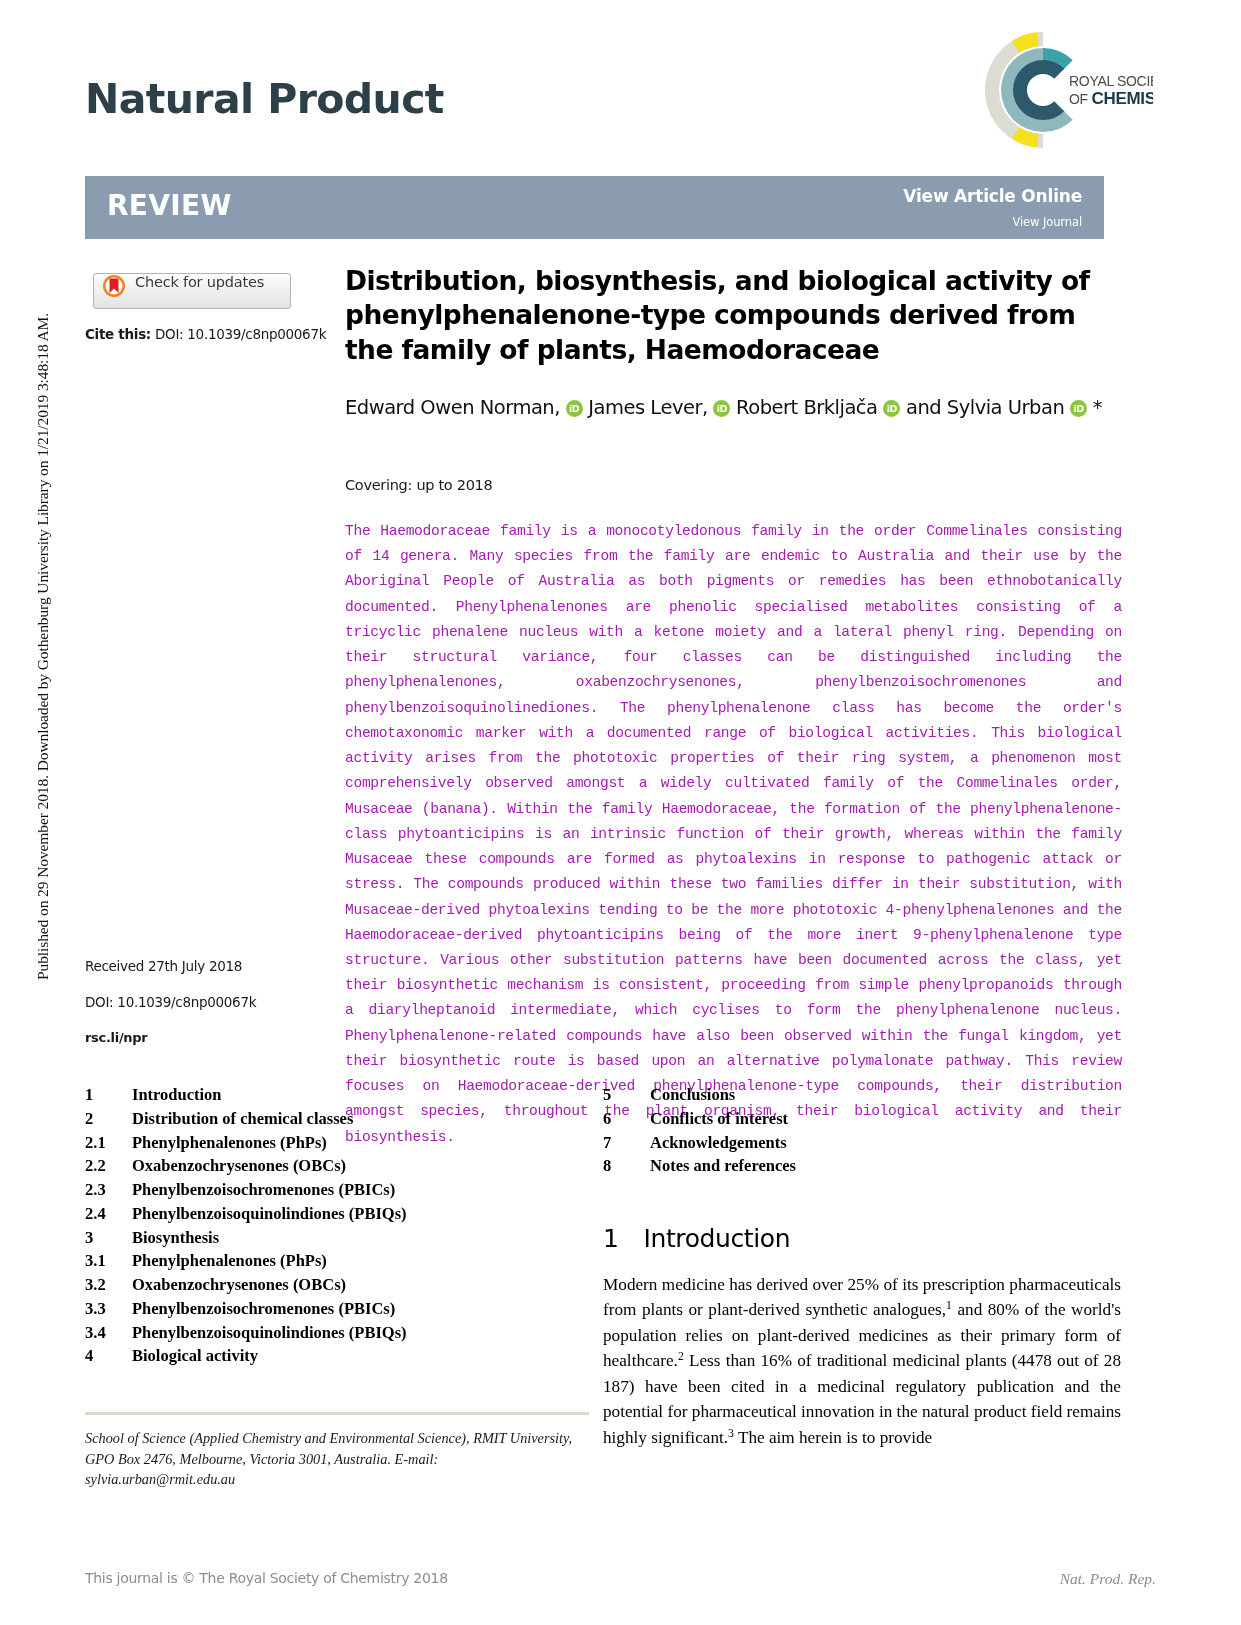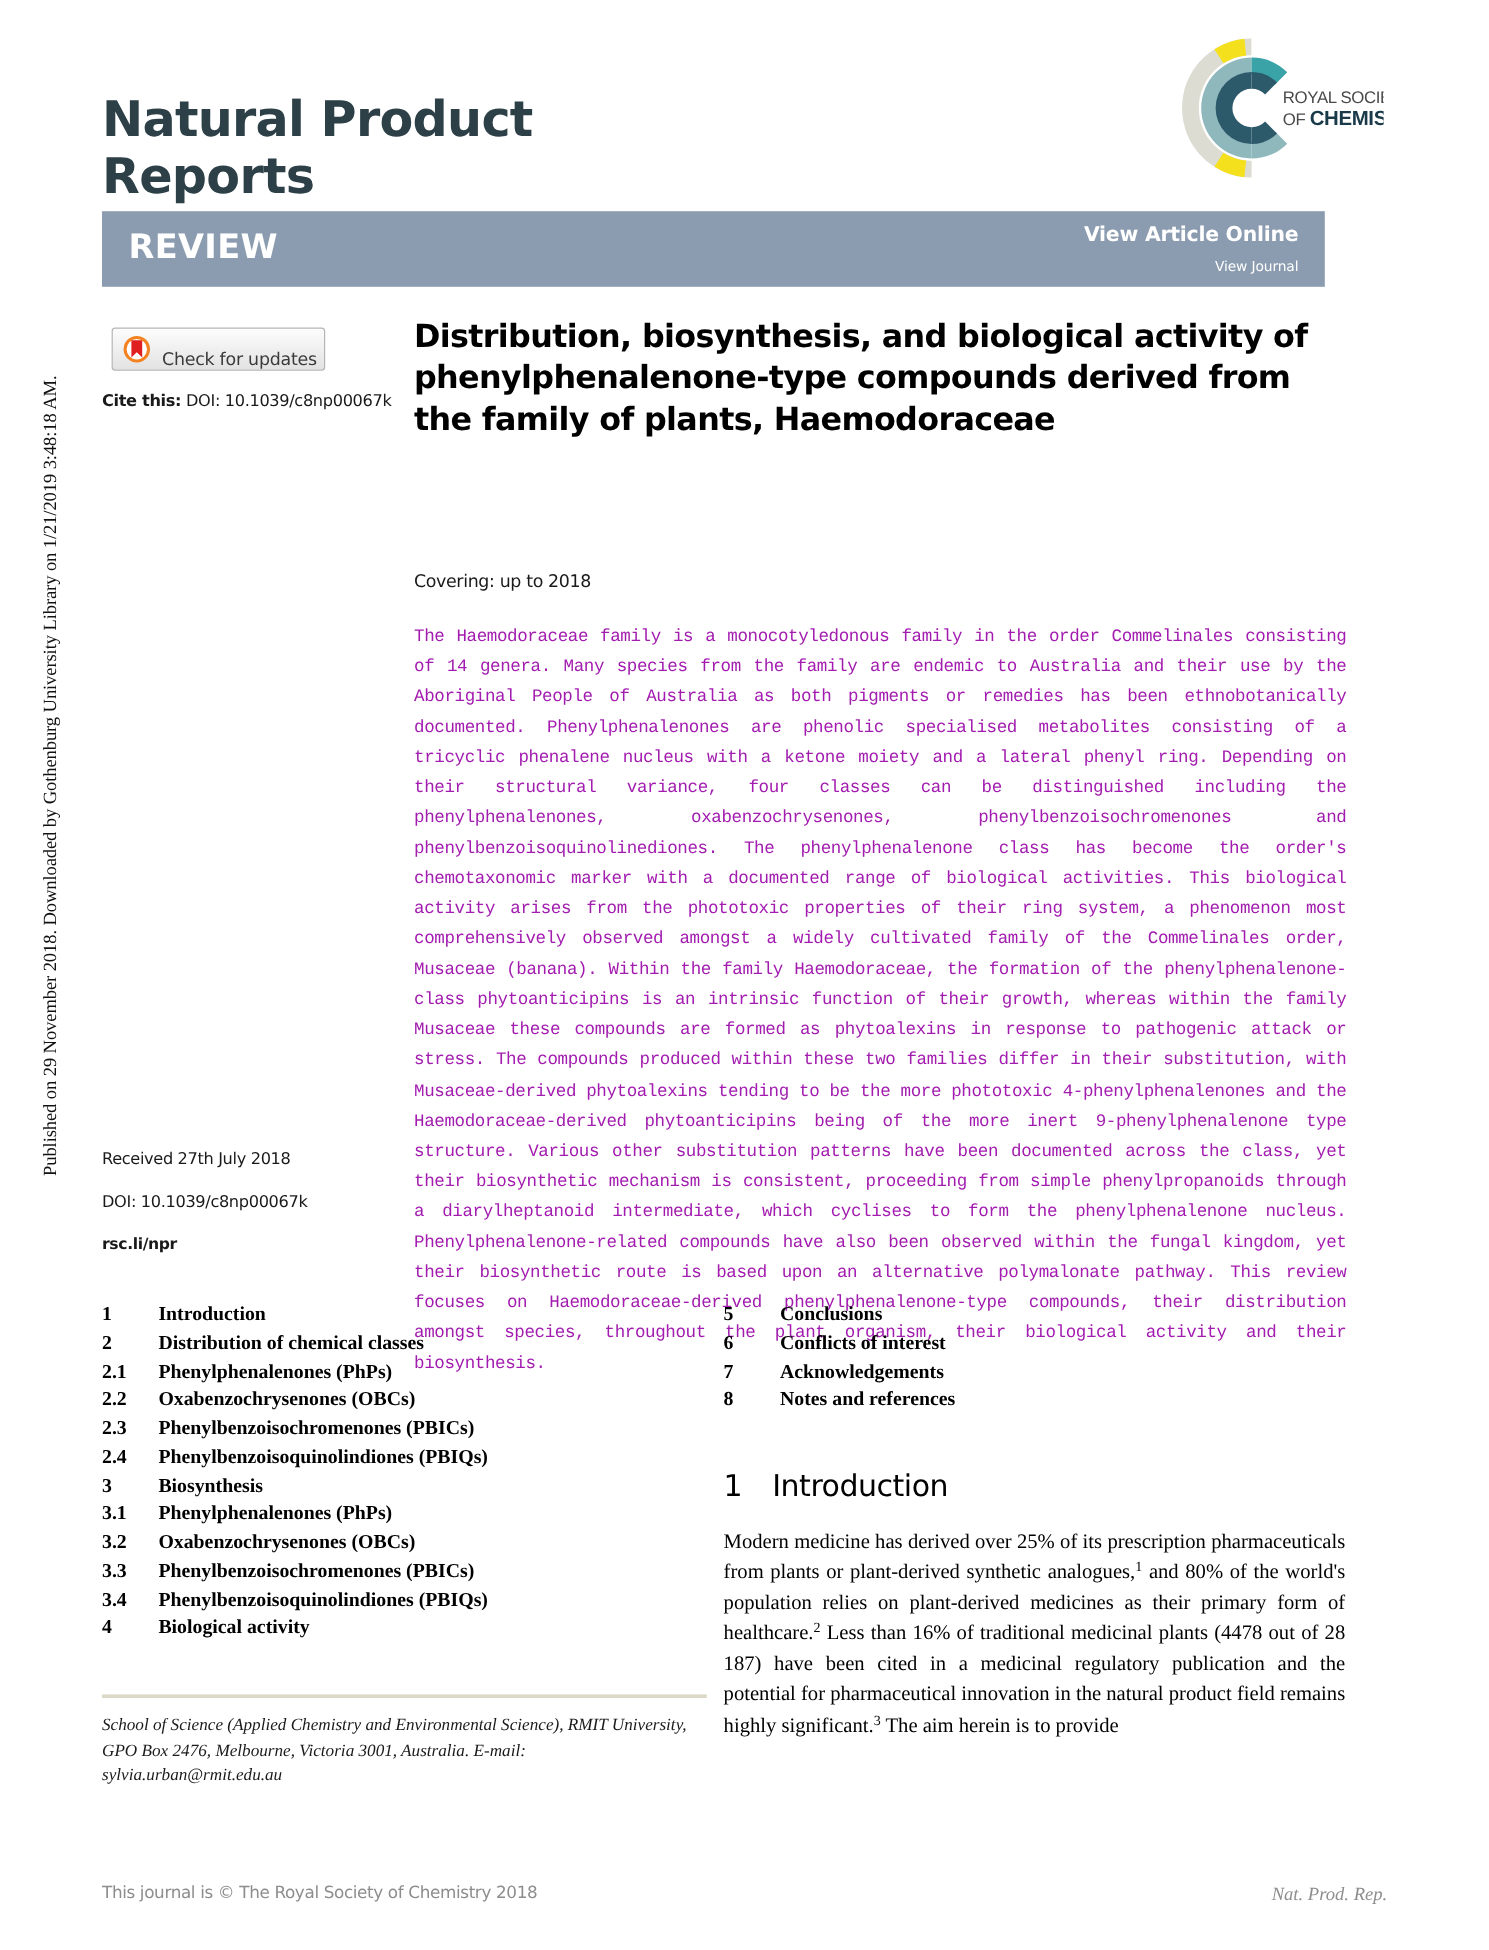--- a/index.html
+++ b/index.html
@@ -107,28 +107,28 @@
     display: block;
     margin-top: 9px;
     letter-spacing: -0.1px;
   }
 
   
   #crossmark {
     position: absolute;
     left: 93px;
     top: 273px;
-    width: 178px;
+    width: 198px;
     height: 36px;
     background: linear-gradient(#fdfdfd, #e2e2e2);
     border: 1px solid #b5b5b5;
     border-radius: 3px;
     box-sizing: border-box;
     display: flex;
-    align-items: flex-end;
+    align-items: flex-start;
     padding-left: 8px;
   }
   #crossmark-label {
     font-family: "DejaVu Sans", sans-serif;
     font-size: 14.5px;
     color: #3a3a3a;
     margin-left: 9px;
     letter-spacing: -0.2px;
   }
   #cite-this {
@@ -307,21 +307,20 @@
 
 <div id="page">
 
   <div id="margin-stamp">
     <span id="margin-stamp-inner">Published on 29 November 2018. Downloaded by Gothenburg University Library on 1/21/2019 3:48:18 AM.</span>
   </div>
 
   <div id="masthead">
     <div id="journal-title">
       <span class="l1">Natural Product</span>
-      <span class="l2">Reports</span>
     </div>
   </div>
 
   <div id="rsc-logo">
     <svg width="170" height="125" viewBox="0 0 170 125" xmlns="http://www.w3.org/2000/svg">
       <g transform="translate(60,62)">
 
         <path d="M 0,-58 A 58,58 0 0 0 -58,0 L -44,0 A 44,44 0 0 1 0,-44 Z" fill="#dcdcd2"></path>
         <path d="M -58,0 A 58,58 0 0 0 0,58 L 0,44 A 44,44 0 0 1 -44,0 Z" fill="#dcdcd2"></path>
         <path d="M 0,-58 A 58,58 0 0 1 41,-41 L 31,-31 A 44,44 0 0 0 0,-44 Z" fill="#ffffff"></path>
@@ -362,20 +361,31 @@
     <span id="crossmark-label">Check for updates</span>
   </div>
 
   <div id="cite-this">
     <b>Cite this:</b>
     <span>DOI: 10.1039/c8np00067k</span>
   </div>
 
   <div id="article-title">Distribution, biosynthesis, and biological activity of phenylphenalenone-type compounds derived from the family of plants, Haemodoraceae</div>
 
+  <div id="authors">
+    <span>Edward Owen Norman,</span>
+    <span class="orcid">iD</span>
+    <span>James Lever,</span>
+    <span class="orcid">iD</span>
+    <span>Robert Brkljača</span>
+    <span class="orcid">iD</span>
+    <span>and Sylvia Urban</span>
+    <span class="orcid">iD</span>
+    <span>*</span>
+  </div>
 
   <div id="covering">Covering: up to 2018</div>
   <div id="abstract">The Haemodoraceae family is a monocotyledonous family in the order Commelinales consisting of 14 genera. Many species from the family are endemic to Australia and their use by the Aboriginal People of Australia as both pigments or remedies has been ethnobotanically documented. Phenylphenalenones are phenolic specialised metabolites consisting of a tricyclic phenalene nucleus with a ketone moiety and a lateral phenyl ring. Depending on their structural variance, four classes can be distinguished including the phenylphenalenones, oxabenzochrysenones, phenylbenzoisochromenones and phenylbenzoisoquinolinediones. The phenylphenalenone class has become the order's chemotaxonomic marker with a documented range of biological activities. This biological activity arises from the phototoxic properties of their ring system, a phenomenon most comprehensively observed amongst a widely cultivated family of the Commelinales order, Musaceae (banana). Within the family Haemodoraceae, the formation of the phenylphenalenone-class phytoanticipins is an intrinsic function of their growth, whereas within the family Musaceae these compounds are formed as phytoalexins in response to pathogenic attack or stress. The compounds produced within these two families differ in their substitution, with Musaceae-derived phytoalexins tending to be the more phototoxic 4-phenylphenalenones and the Haemodoraceae-derived phytoanticipins being of the more inert 9-phenylphenalenone type structure. Various other substitution patterns have been documented across the class, yet their biosynthetic mechanism is consistent, proceeding from simple phenylpropanoids through a diarylheptanoid intermediate, which cyclises to form the phenylphenalenone nucleus. Phenylphenalenone-related compounds have also been observed within the fungal kingdom, yet their biosynthetic route is based upon an alternative polymalonate pathway. This review focuses on Haemodoraceae-derived phenylphenalenone-type compounds, their distribution amongst species, throughout the plant organism, their biological activity and their biosynthesis.</div>
 
   <div id="received-info">
     <div class="row">Received 27th July 2018</div>
     <div class="row">DOI: 10.1039/c8np00067k</div>
     <div class="rowlast">rsc.li/npr</div>
   </div>
 

